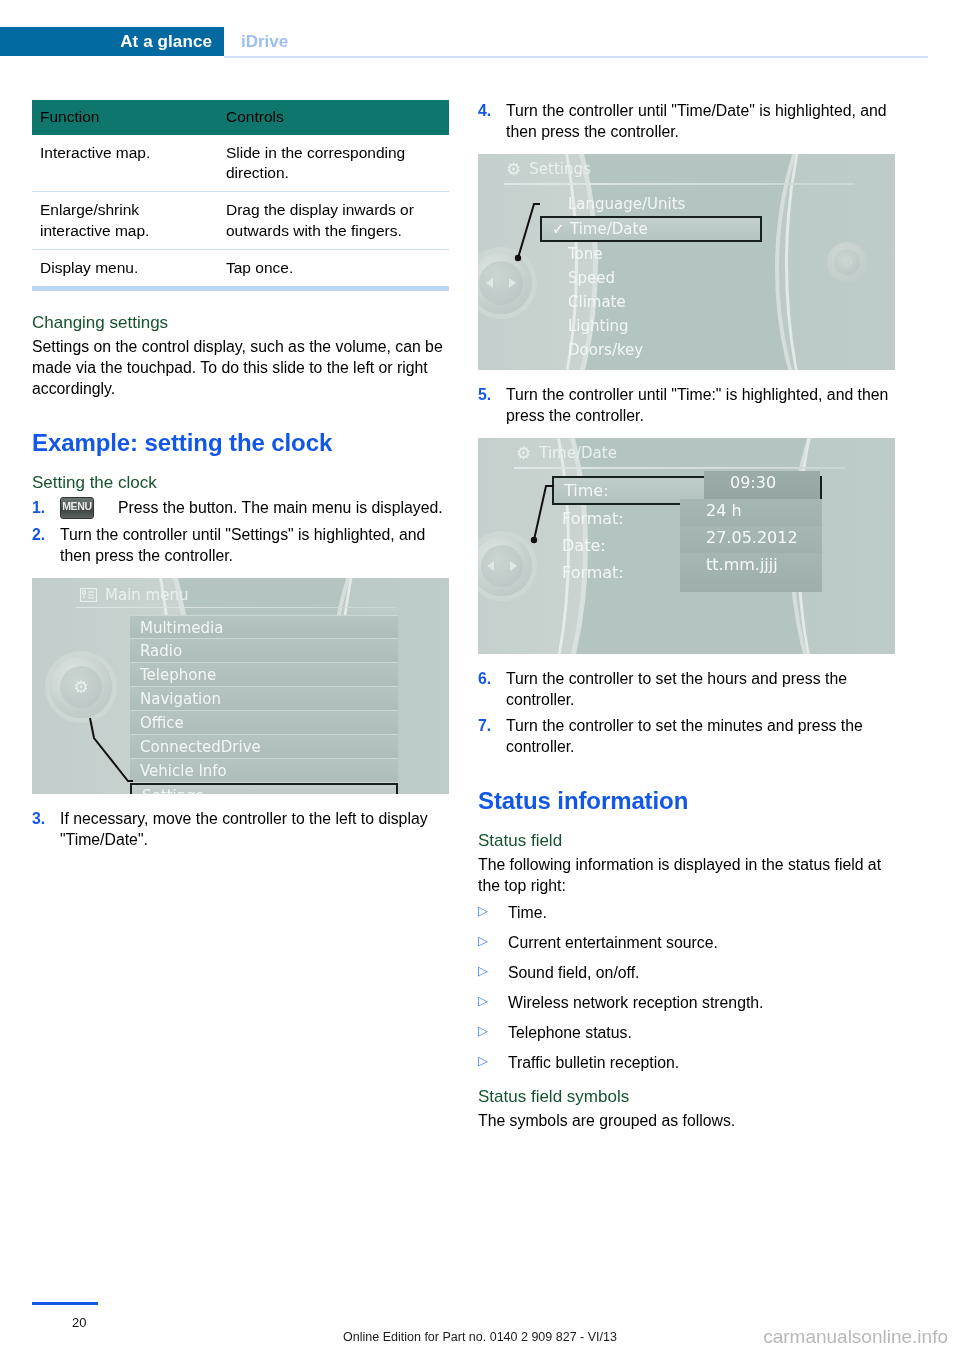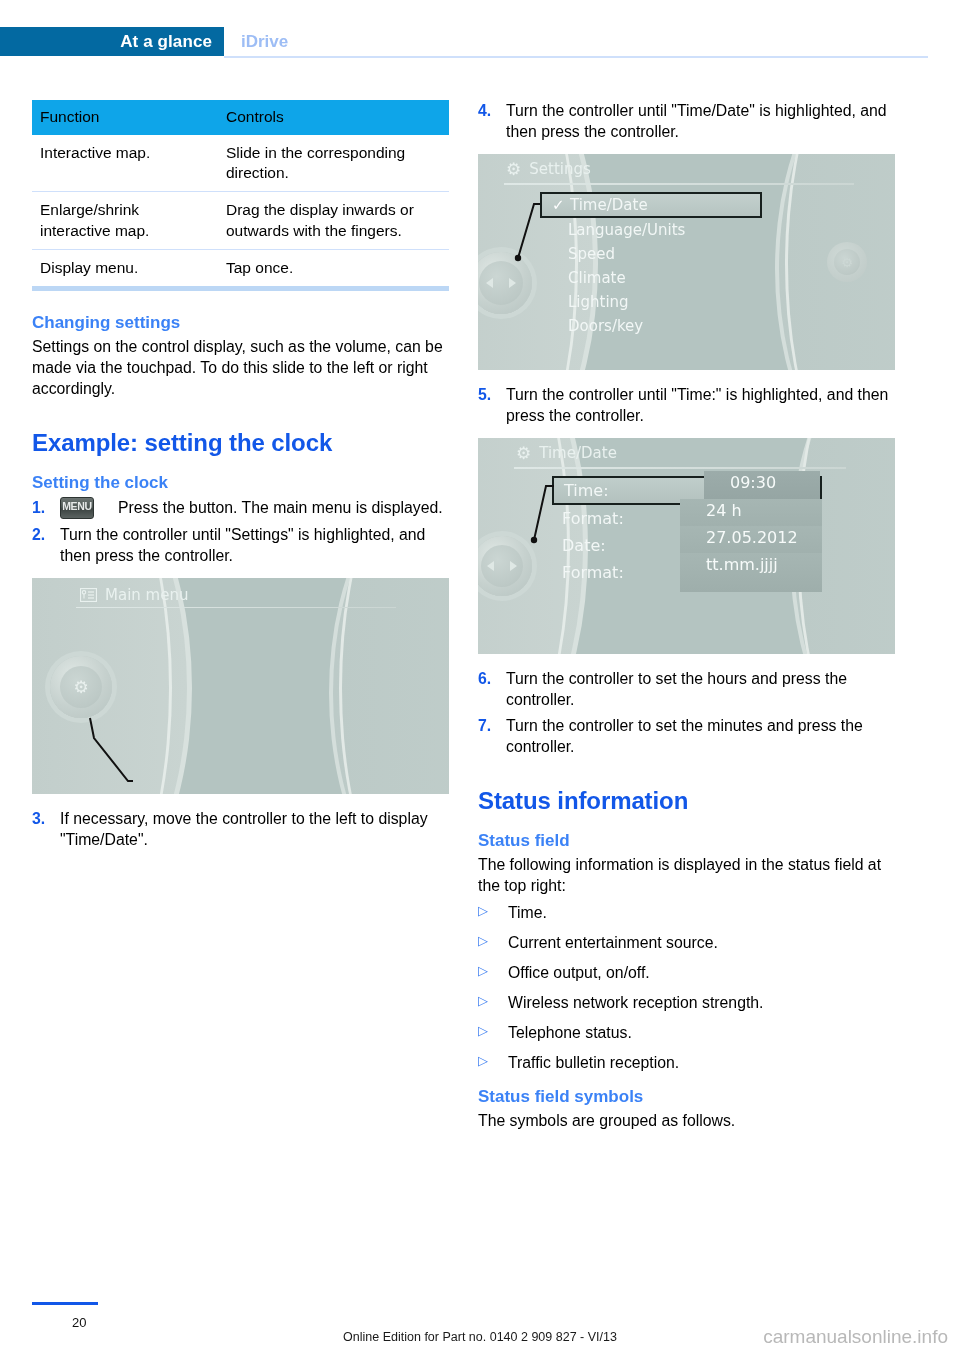--- a/index.html
+++ b/index.html
@@ -43,21 +43,21 @@
   .col-right { left: 478px; }
 
   
   table.spec {
     width: 417px;
     border-collapse: collapse;
     font-size: 15.5px;
     line-height: 1.30;
   }
   table.spec th {
-    background: #0ea5e9;
+    background: #0f766e;
     text-align: left;
     font-weight: normal;
     padding: 7px 4px 8px 8px;
     vertical-align: top;
   }
   table.spec td {
     padding: 8px 4px 8px 8px;
     vertical-align: top;
     border-top: 1.5px solid #cfe0fb;
   }
@@ -69,23 +69,23 @@
 
   
   h2.h2 {
     color: #1257e8;
     font-size: 24px;
     font-weight: bold;
     margin: 30px 0 10px 0;
     letter-spacing: -0.1px;
   }
   h3.h3 {
-    color: #3b82f6;
+    color: #14532d;
     font-size: 17px;
-    font-weight: bold;
+    font-weight: normal;
     margin: 22px 0 3px 0;
   }
   h3.h3.tight { margin-top: 16px; }
   p.body {
     font-size: 15.8px;
     line-height: 1.33;
     margin: 0 0 0 0;
   }
 
   
@@ -323,20 +323,30 @@
         <circle cx="4" cy="4.3" r="1.7" fill="none" stroke="#e9f1ef" stroke-width="1.1"></circle>
         <line x1="4" y1="6" x2="4" y2="10.5" stroke="#e9f1ef" stroke-width="1.1"></line>
         <line x1="8" y1="4" x2="14" y2="4" stroke="#e9f1ef" stroke-width="1.2"></line>
         <line x1="8" y1="7" x2="14" y2="7" stroke="#e9f1ef" stroke-width="1.2"></line>
         <line x1="8" y1="10" x2="14" y2="10" stroke="#e9f1ef" stroke-width="1.2"></line>
       </svg>
       <span>Main menu</span>
     </div>
     <div class="scr-title-rule" style="left:44px; top:29px; width:320px;"></div>
 
+    <div class="scr-list" style="left:98px; top:37px; width:268px;">
+      <div class="scr-row first">Multimedia</div>
+      <div class="scr-row">Radio</div>
+      <div class="scr-row">Telephone</div>
+      <div class="scr-row">Navigation</div>
+      <div class="scr-row">Office</div>
+      <div class="scr-row">ConnectedDrive</div>
+      <div class="scr-row">Vehicle Info</div>
+      <div class="scr-row sel">Settings</div>
+    </div>
 
     <svg class="leader" style="left:0; top:0;" width="417" height="216">
       <polyline points="58,140 62,160 96,203 101,203" fill="none" stroke="#111" stroke-width="2"></polyline>
     </svg>
   </div>
 
   <div class="steps" style="margin-top:14px;">
     <div class="step">
       <div class="step-num">3.</div>
       <div class="step-text">If necessary, move the controller to the left to display "Time/Date".</div>
@@ -374,24 +384,25 @@
       <div class="knob-inner" style="left:7px; top:7px; width:26px; height:26px; font-size:13px; color:#cdd8d5;">⚙</div>
     </div>
 
     <div class="scr-title" style="left:28px; top:6px;">
       <span style="font-size:17px; line-height:1;">⚙</span>
       <span>Settings</span>
     </div>
     <div class="scr-title-rule" style="left:26px; top:29px; width:350px;"></div>
 
     <div class="scr-list" style="left:62px; top:38px; width:222px;">
+      <div class="scr-row" style="background:none; border:none; padding-left:28px;"><span>Language/Units</span></div>
       <div class="scr-row sel">
         <span class="scr-check">✓</span><span>Time/Date</span>
       </div>
-      <div class="scr-row" style="background:none; border:none; padding-left:28px;"><span>Language/Units</span></div>
+      <div class="scr-row" style="background:none; border:none; padding-left:28px;"><span>Tone</span></div>
       <div class="scr-row" style="background:none; border:none; padding-left:28px;"><span>Speed</span></div>
       <div class="scr-row" style="background:none; border:none; padding-left:28px;"><span>Climate</span></div>
       <div class="scr-row" style="background:none; border:none; padding-left:28px;"><span>Lighting</span></div>
       <div class="scr-row" style="background:none; border:none; padding-left:28px;"><span>Doors/key</span></div>
     </div>
 
     <svg class="leader" style="left:0; top:0;" width="417" height="216">
       <polyline points="40,104 56,50 62,50" fill="none" stroke="#111" stroke-width="2"></polyline>
       <circle cx="40" cy="104" r="3.2" fill="#111"></circle>
     </svg>
@@ -470,21 +481,21 @@
     <div class="bitem">
       <div class="bmark">▷</div>
       <div class="btext">Time.</div>
     </div>
     <div class="bitem">
       <div class="bmark">▷</div>
       <div class="btext">Current entertainment source.</div>
     </div>
     <div class="bitem">
       <div class="bmark">▷</div>
-      <div class="btext">Office output, on/off.</div>
+      <div class="btext">Sound field, on/off.</div>
     </div>
     <div class="bitem">
       <div class="bmark">▷</div>
       <div class="btext">Wireless network reception strength.</div>
     </div>
     <div class="bitem">
       <div class="bmark">▷</div>
       <div class="btext">Telephone status.</div>
     </div>
     <div class="bitem">

